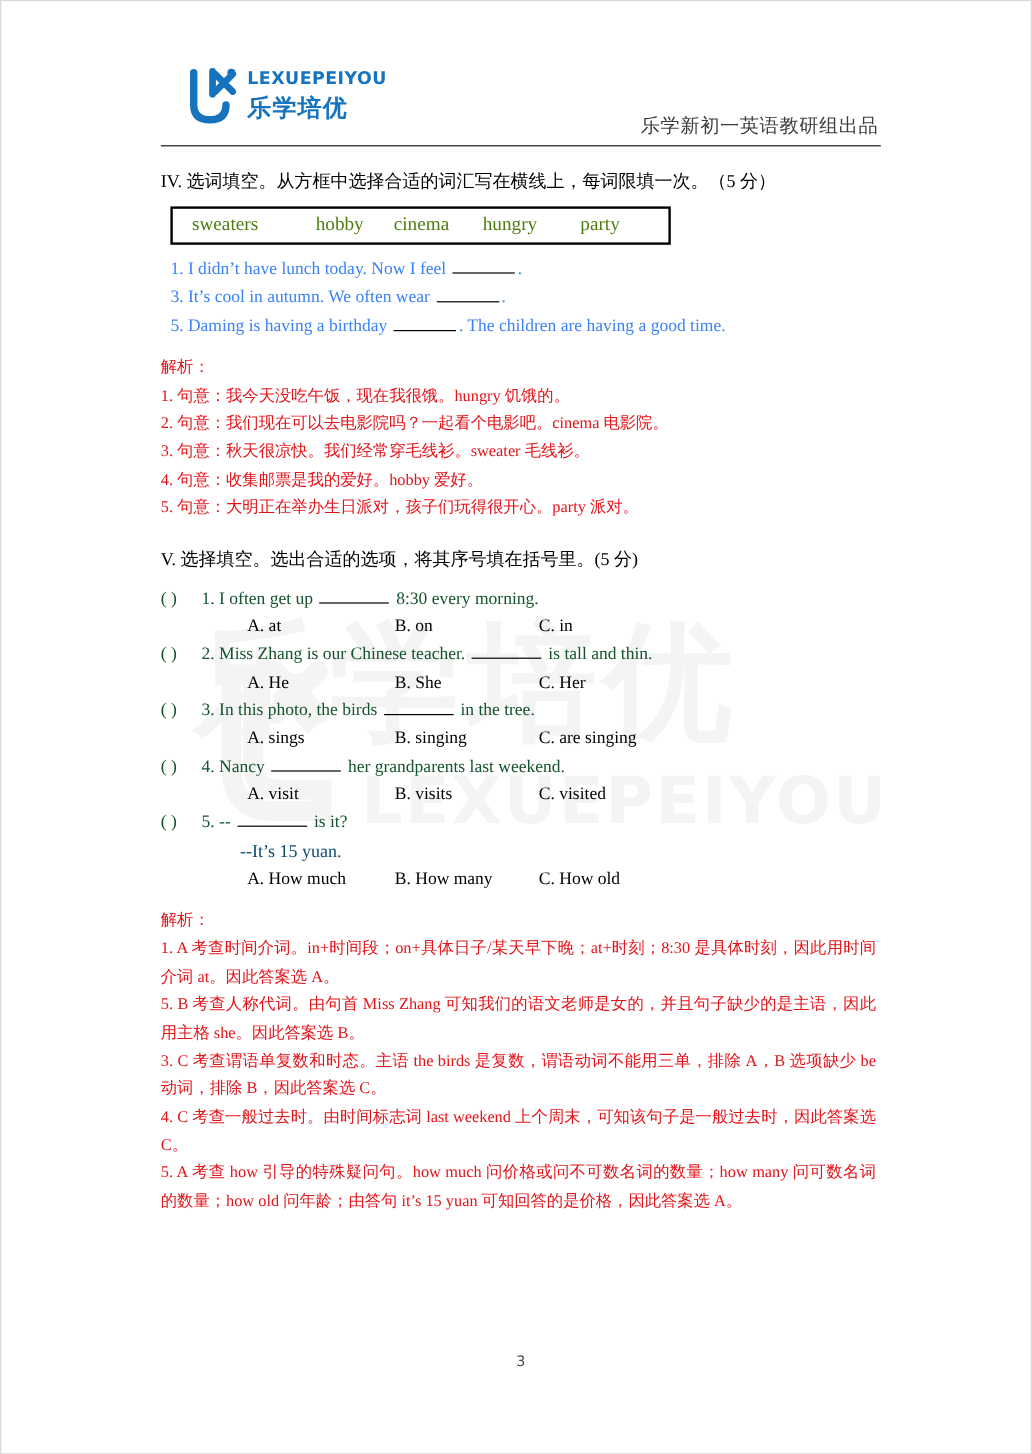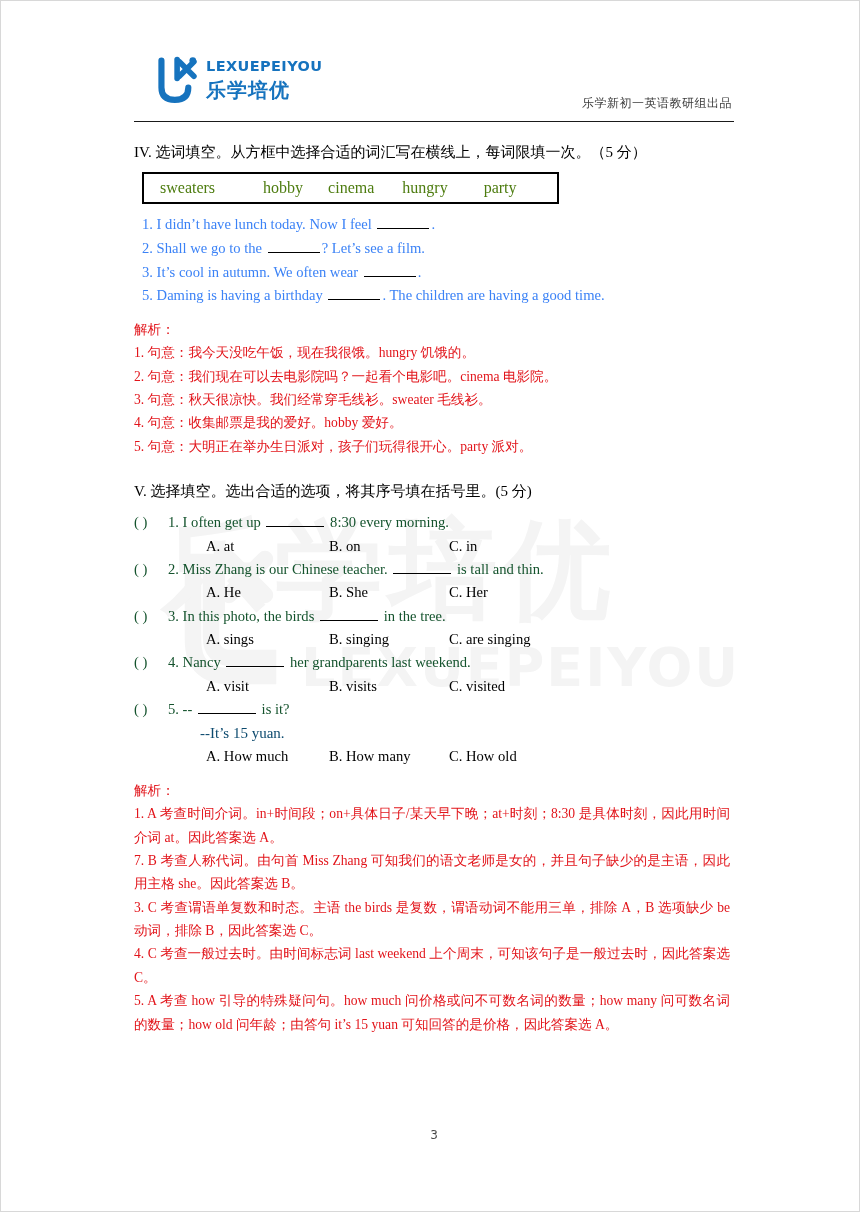--- a/index.html
+++ b/index.html
@@ -115,21 +115,21 @@
     color: #1673be;
     line-height: 1.3;
     margin-top: 2px;
     white-space: nowrap;
   }
   .header-note {
     position: absolute;
     right: 2px;
     top: 42px;
     font-family: "DejaVu Sans", sans-serif;
-    font-size: 12px;
+    font-size: 16px;
     color: #3b3b3b;
     letter-spacing: 0.5px;
     white-space: nowrap;
   }
   .header-rule {
     position: absolute;
     left: 0;
     top: 68px;
     width: 600px;
     height: 0;
@@ -299,21 +299,20 @@
 
       <div class="word-box">
         <span class="w">sweaters</span>
         <span class="w">hobby</span>
         <span class="w">cinema</span>
         <span class="w">hungry</span>
         <span class="w">party</span>
       </div>
 
       <p class="q-line"><span>1. I didn’t have lunch today. Now I feel </span><span class="blank"></span><span>.</span></p>
-      <p class="q-line"><span>2. Shall we go to the </span><span class="blank"></span><span>? Let’s see a film.</span></p>
       <p class="q-line"><span>3. It’s cool in autumn. We often wear </span><span class="blank"></span><span>.</span></p>
       <p class="q-line"><span>5. Daming is having a birthday </span><span class="blank"></span><span>. The children are having a good time.</span></p>
 
       <div class="exp">
         <p class="exp-title">解析：</p>
         <p class="exp-line">1. 句意：我今天没吃午饭，现在我很饿。hungry  饥饿的。</p>
         <p class="exp-line">2. 句意：我们现在可以去电影院吗？一起看个电影吧。cinema  电影院。</p>
         <p class="exp-line">3. 句意：秋天很凉快。我们经常穿毛线衫。sweater  毛线衫。</p>
         <p class="exp-line">4. 句意：收集邮票是我的爱好。hobby  爱好。</p>
         <p class="exp-line">5. 句意：大明正在举办生日派对，孩子们玩得很开心。party  派对。</p>
@@ -335,21 +334,21 @@
       <p class="mc-q"><span class="mc-paren">(        )</span><span>4. Nancy </span><span class="blank wide"></span><span> her grandparents last weekend.</span></p>
       <p class="mc-opts"><span class="op o1">A. visit</span><span class="op o2">B. visits</span><span class="op">C. visited</span></p>
 
       <p class="mc-q"><span class="mc-paren">(        )</span><span>5. -- </span><span class="blank wide"></span><span> is it?</span></p>
       <p class="mc-sub">--It’s 15 yuan.</p>
       <p class="mc-opts"><span class="op o1">A. How much</span><span class="op o2">B. How many</span><span class="op">C. How old</span></p>
 
       <div class="exp">
         <p class="exp-title">解析：</p>
         <p class="exp-wrap">1. A 考查时间介词。in+时间段；on+具体日子/某天早下晚；at+时刻；8:30 是具体时刻，因此用时间介词 at。因此答案选 A。</p>
-        <p class="exp-wrap">7. B 考查人称代词。由句首 Miss Zhang 可知我们的语文老师是女的，并且句子缺少的是主语，因此用主格 she。因此答案选 B。</p>
+        <p class="exp-wrap">5. B 考查人称代词。由句首 Miss Zhang 可知我们的语文老师是女的，并且句子缺少的是主语，因此用主格 she。因此答案选 B。</p>
         <p class="exp-wrap">3. C 考查谓语单复数和时态。主语 the birds 是复数，谓语动词不能用三单，排除 A，B 选项缺少 be 动词，排除 B，因此答案选 C。</p>
         <p class="exp-wrap">4. C 考查一般过去时。由时间标志词 last weekend 上个周末，可知该句子是一般过去时，因此答案选 C。</p>
         <p class="exp-wrap">5. A 考查 how 引导的特殊疑问句。how much  问价格或问不可数名词的数量；how many 问可数名词的数量；how old  问年龄；由答句 it’s 15 yuan  可知回答的是价格，因此答案选 A。</p>
       </div>
 
     </div>
 
     <div class="footer">
       <span class="page-num">3</span>
     </div>

